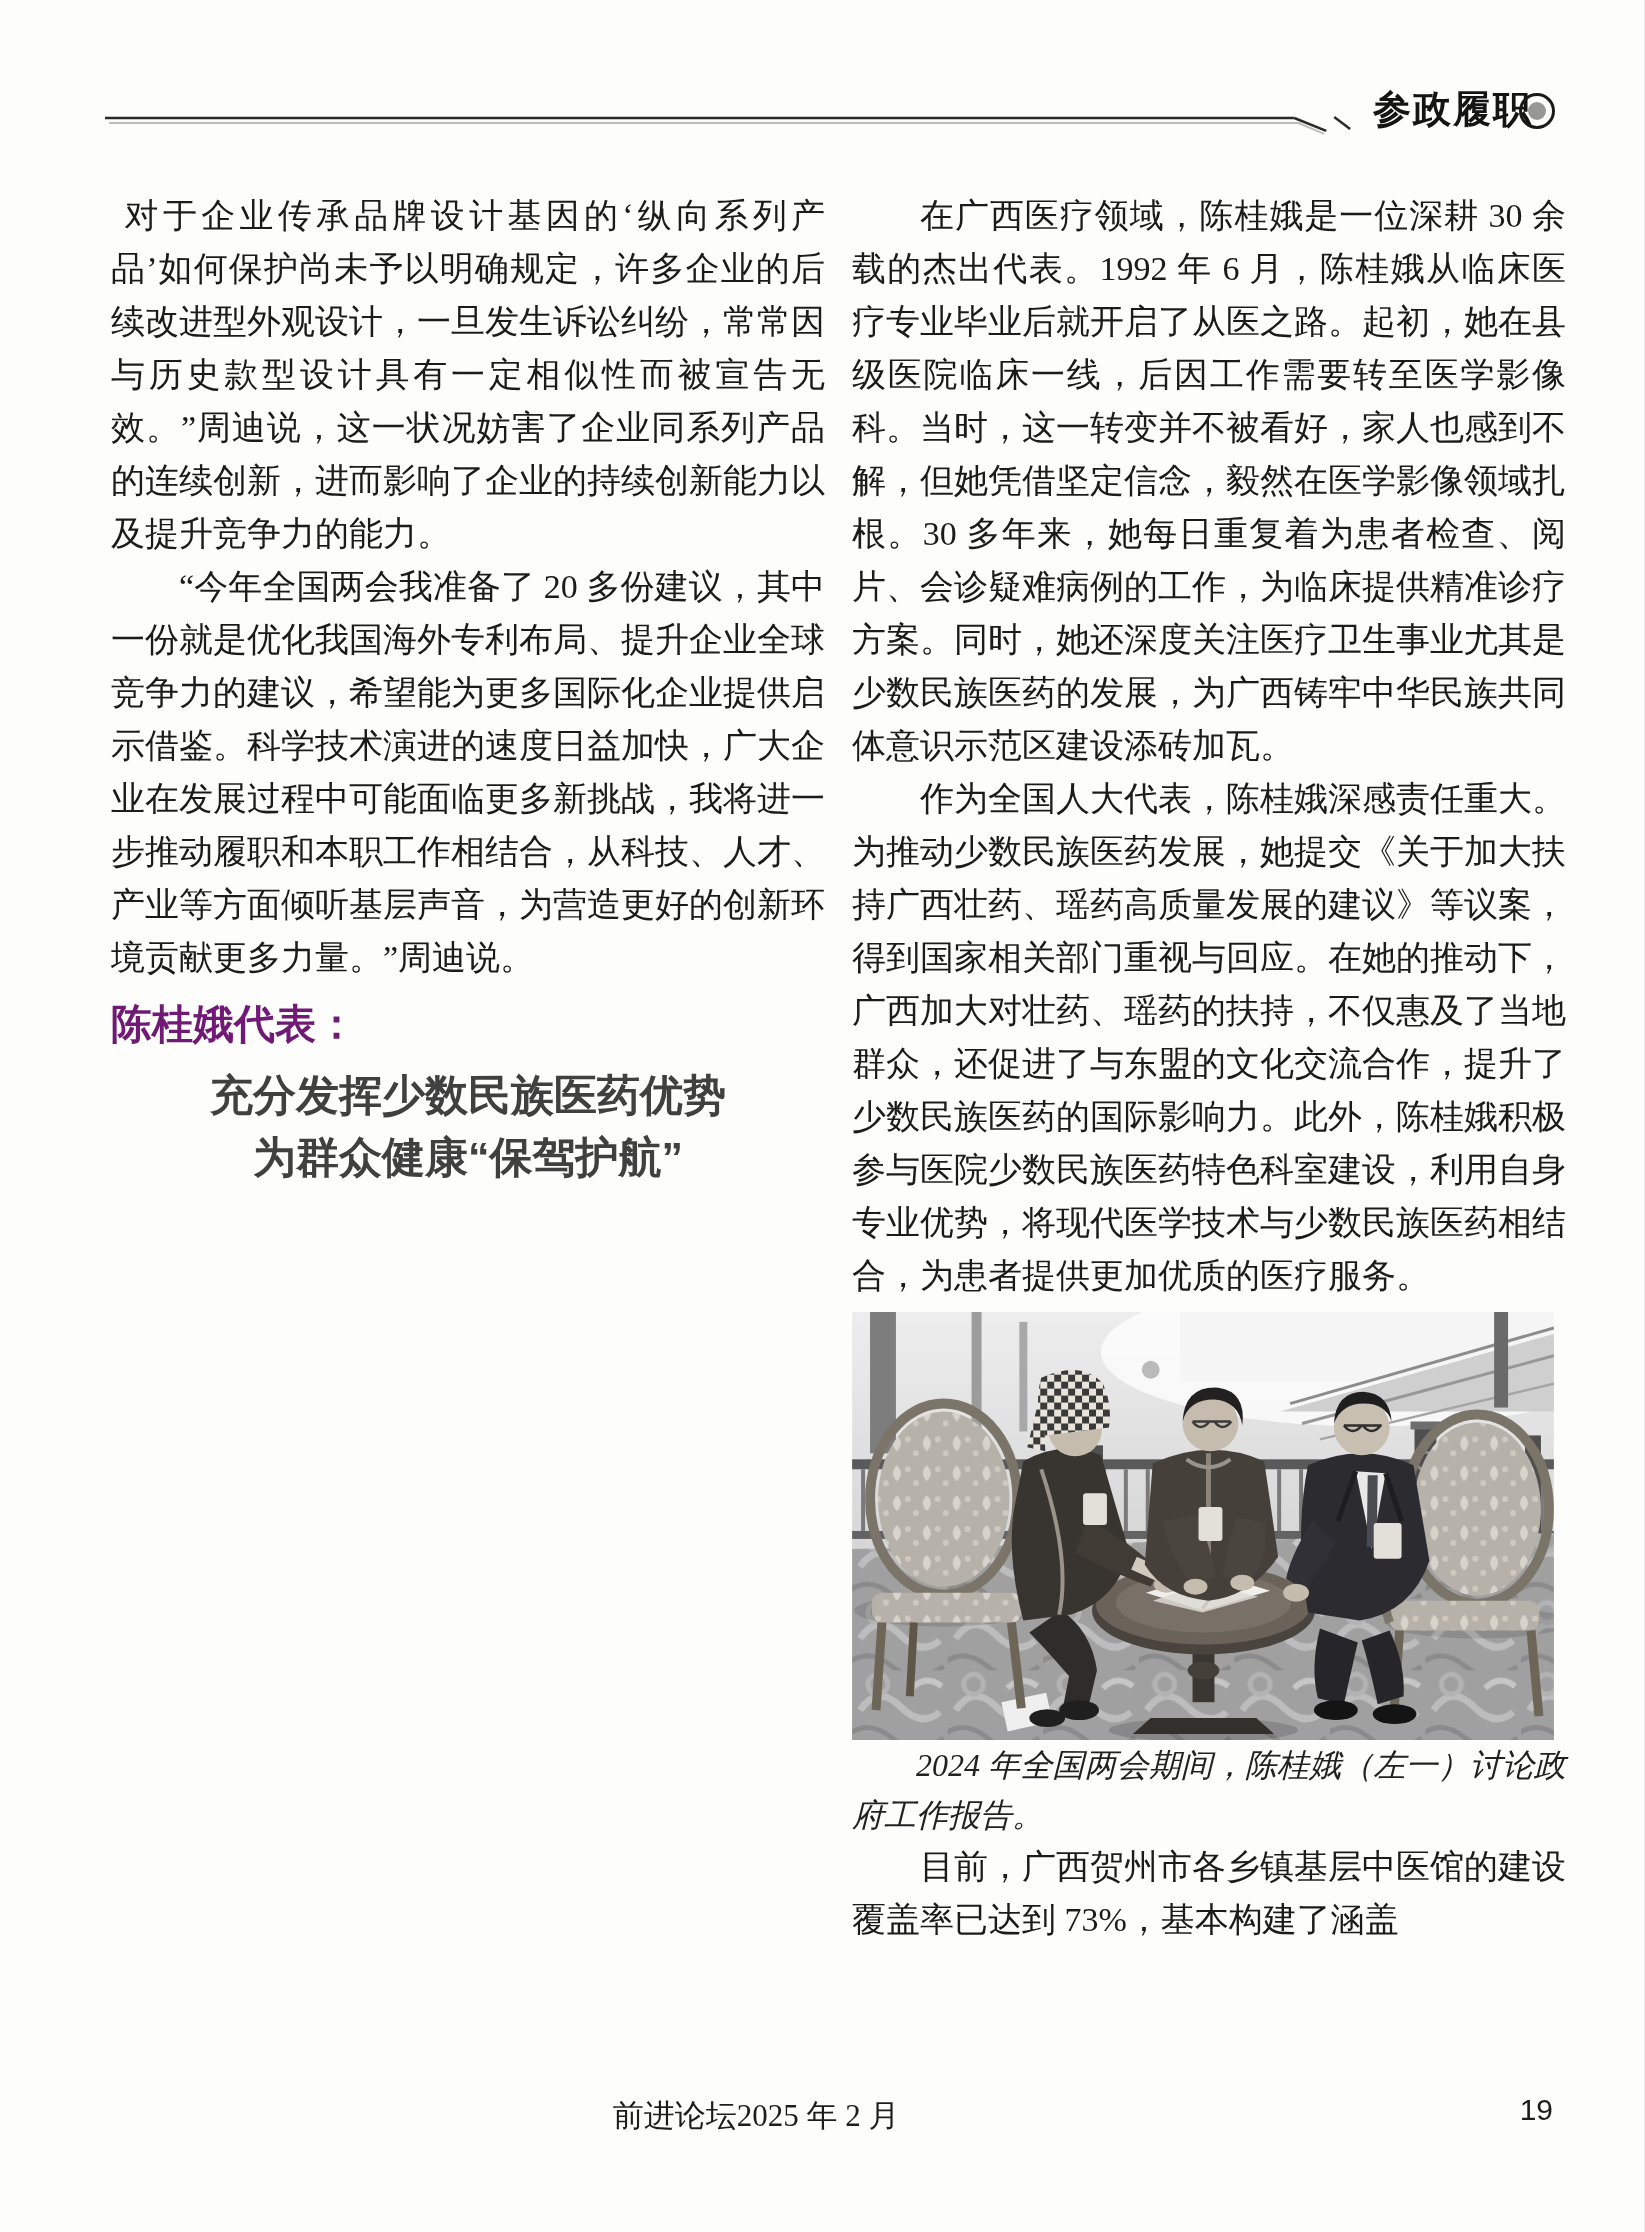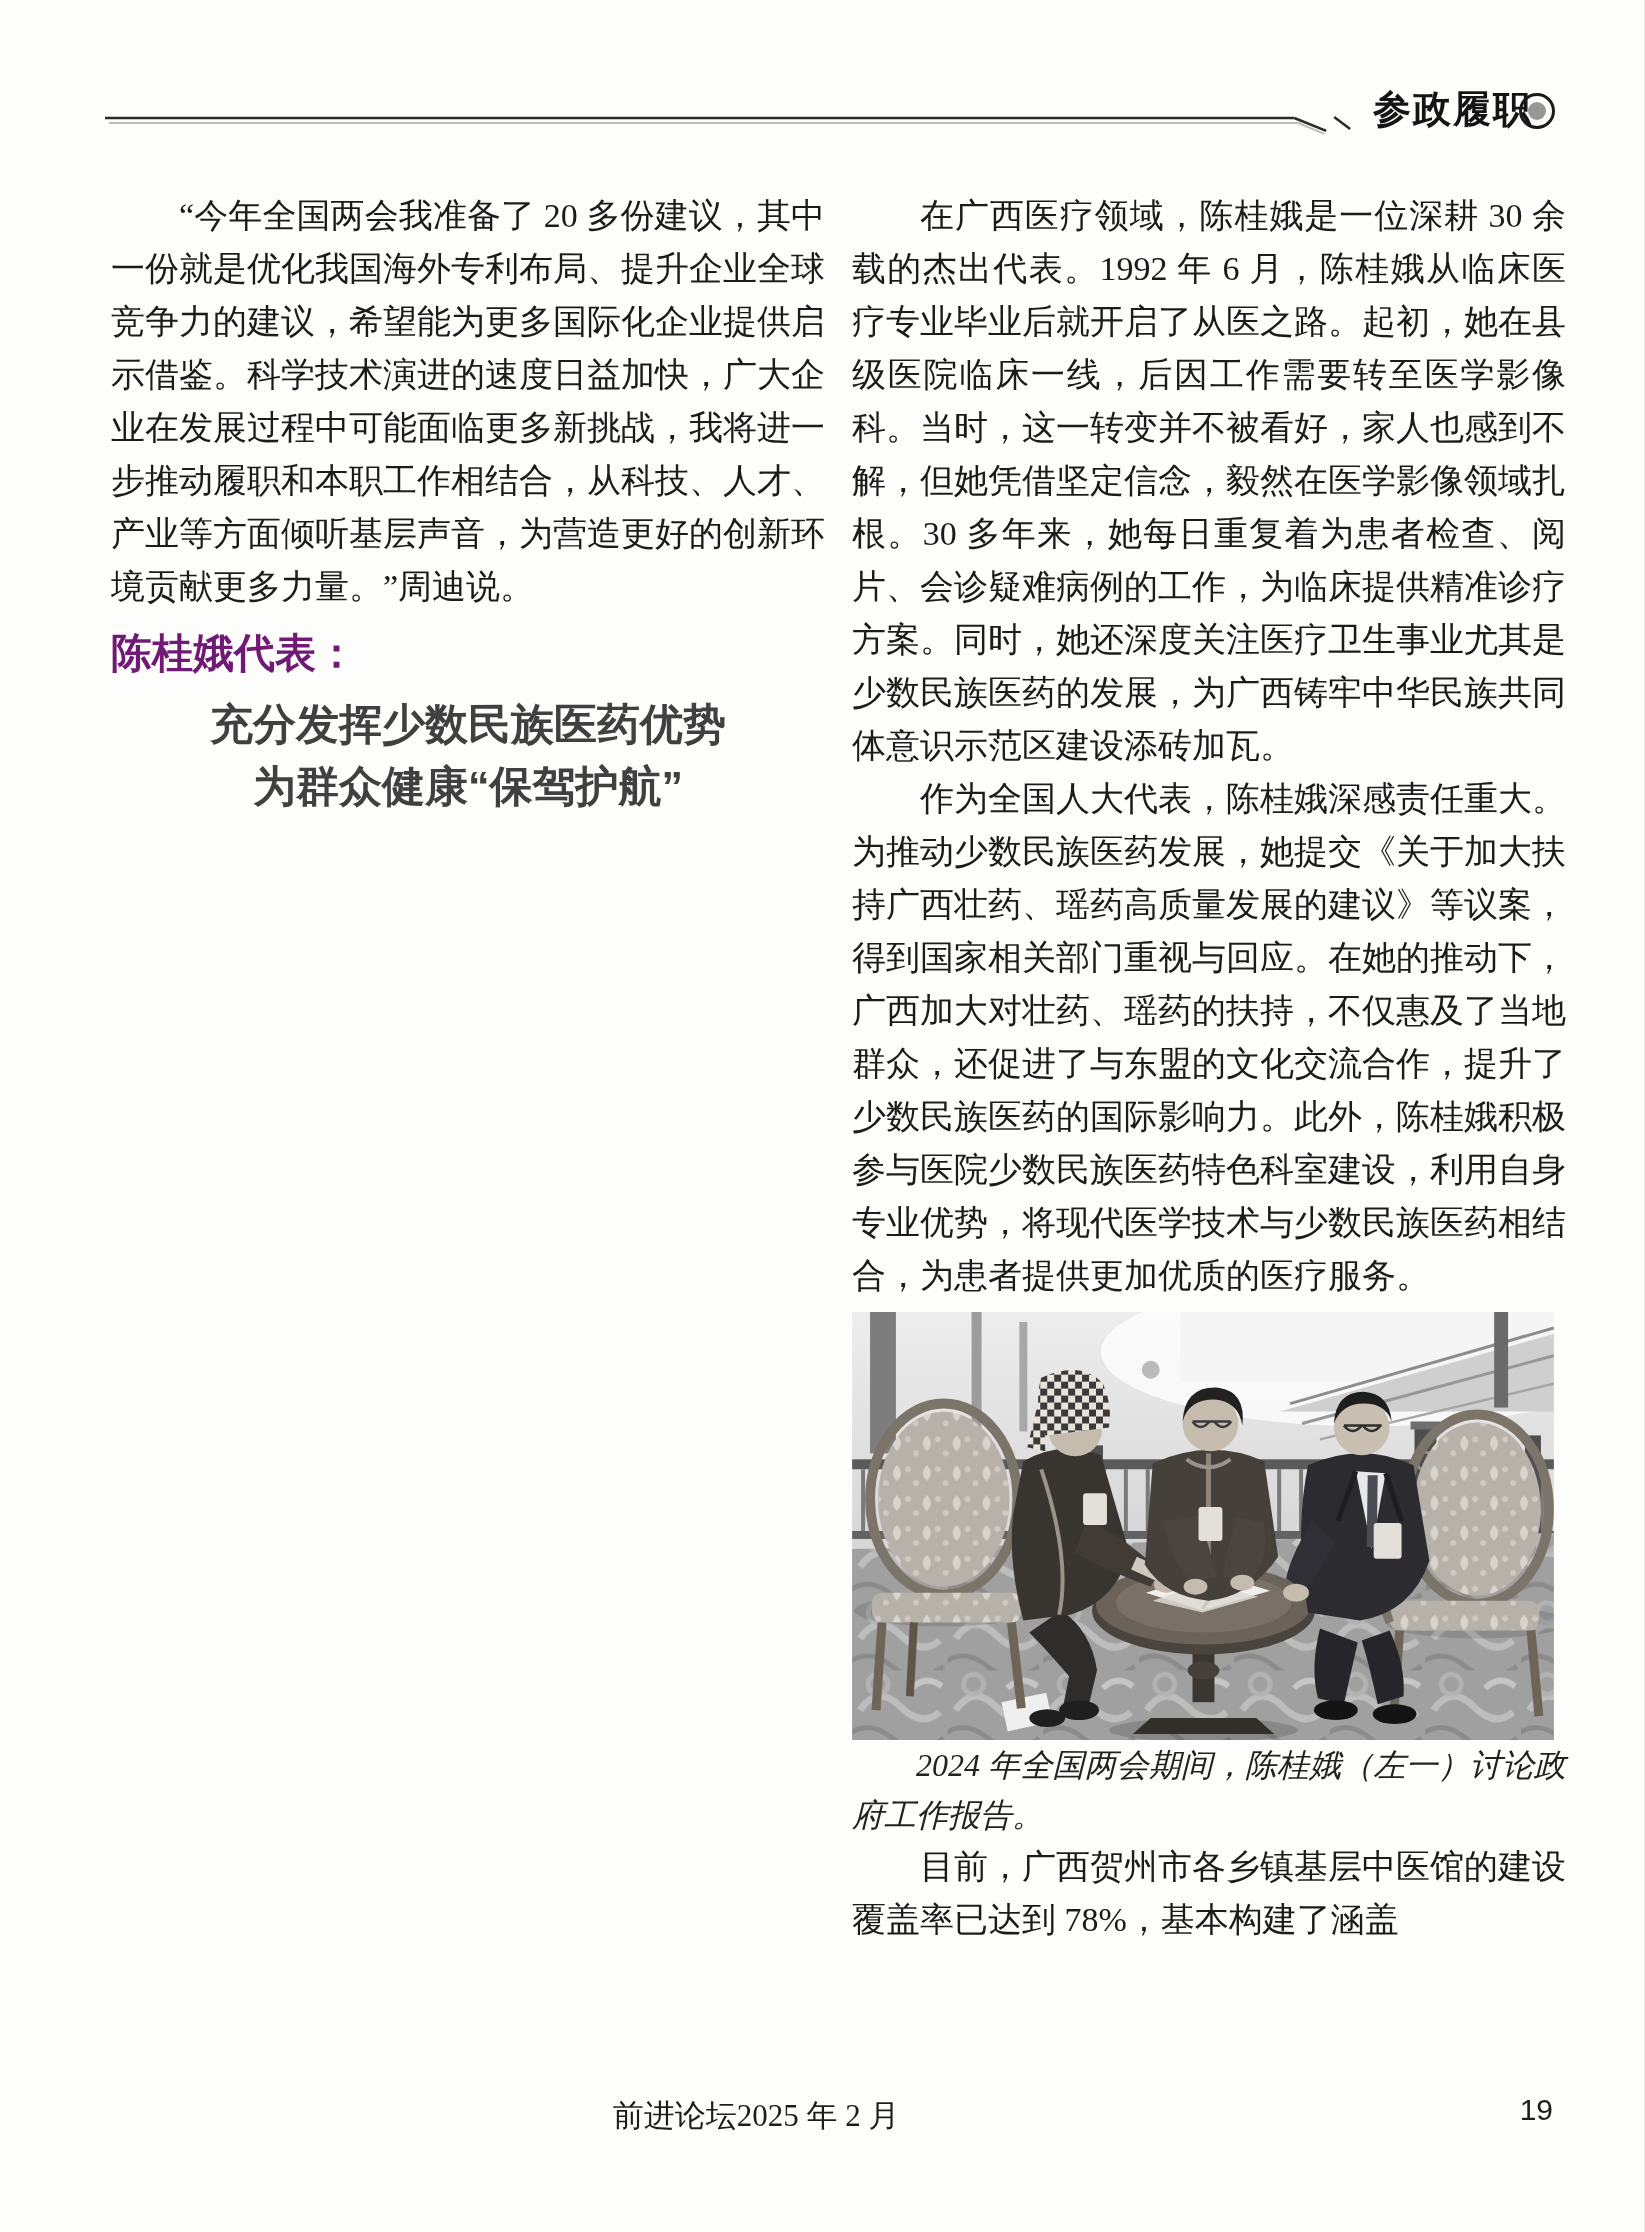--- a/index.html
+++ b/index.html
@@ -51,20 +51,21 @@
     <line x1="1200" y1="18" x2="1232" y2="31" stroke="#2a2a2a" stroke-width="2.5"></line>
     <line x1="1204" y1="23" x2="1230" y2="34" stroke="#bdbdbd" stroke-width="2"></line>
     <line x1="1240" y1="17" x2="1256" y2="29" stroke="#2a2a2a" stroke-width="2.5"></line>
   </svg>
   <div class="section-label">参政履职</div>
   <div class="section-marker">
     <div class="dot"></div>
   </div>
 
   <div class="col col-left">
+    <p class="no-indent">对于企业传承品牌设计基因的‘纵向系列产品’如何保护尚未予以明确规定，许多企业的后续改进型外观设计，一旦发生诉讼纠纷，常常因与历史款型设计具有一定相似性而被宣告无效。”周迪说，这一状况妨害了企业同系列产品的连续创新，进而影响了企业的持续创新能力以及提升竞争力的能力。</p>
     <p>“今年全国两会我准备了 20 多份建议，其中一份就是优化我国海外专利布局、提升企业全球竞争力的建议，希望能为更多国际化企业提供启示借鉴。科学技术演进的速度日益加快，广大企业在发展过程中可能面临更多新挑战，我将进一步推动履职和本职工作相结合，从科技、人才、产业等方面倾听基层声音，为营造更好的创新环境贡献更多力量。”周迪说。</p>
     <div class="subheading">陈桂娥代表：</div>
     <div class="article-title">
       <div>充分发挥少数民族医药优势</div>
       <div>为群众健康“保驾护航”</div>
     </div>
   </div>
 
   <div class="col col-right">
     <p>在广西医疗领域，陈桂娥是一位深耕 30 余载的杰出代表。1992 年 6 月，陈桂娥从临床医疗专业毕业后就开启了从医之路。起初，她在县级医院临床一线，后因工作需要转至医学影像科。当时，这一转变并不被看好，家人也感到不解，但她凭借坚定信念，毅然在医学影像领域扎根。30 多年来，她每日重复着为患者检查、阅片、会诊疑难病例的工作，为临床提供精准诊疗方案。同时，她还深度关注医疗卫生事业尤其是少数民族医药的发展，为广西铸牢中华民族共同体意识示范区建设添砖加瓦。</p>
@@ -196,21 +197,21 @@
         <rect x="524" y="212" width="28" height="36" rx="3" fill="#e3e0da"></rect>
         <path d="M462 210 q-22 36 -26 58 l20 12 q16 -26 30 -48z" fill="#303036"></path>
         <ellipse cx="446" cy="282" rx="13" ry="9" fill="#c6bcae"></ellipse>
         <circle cx="512" cy="116" r="28" fill="#c9bfb1"></circle>
         <path d="M484 112 q2 -32 30 -32 q26 2 28 30 q-6 -18 -28 -18 q-22 0 -30 20z" fill="#1e1e1e"></path>
         <path d="M494 114 h38 M494 114 q9 11 18 0 M513 114 q9 11 18 0" stroke="#2e2e2e" stroke-width="2.5" fill="none"></path>
       </svg>
     </div>
 
     <p class="photo-caption">2024 年全国两会期间，陈桂娥（左一）讨论政府工作报告。</p>
-    <p class="after-photo">目前，广西贺州市各乡镇基层中医馆的建设覆盖率已达到 78%，基本构建了涵盖</p>
+    <p class="after-photo">目前，广西贺州市各乡镇基层中医馆的建设覆盖率已达到 73%，基本构建了涵盖</p>
   </div>
 
   <div class="footer-center">
     <span class="journal-name">前进论坛</span><span class="issue-date">2025 年 2 月</span>
   </div>
   <div class="page-number">19</div>
 
 </div>
 
 

